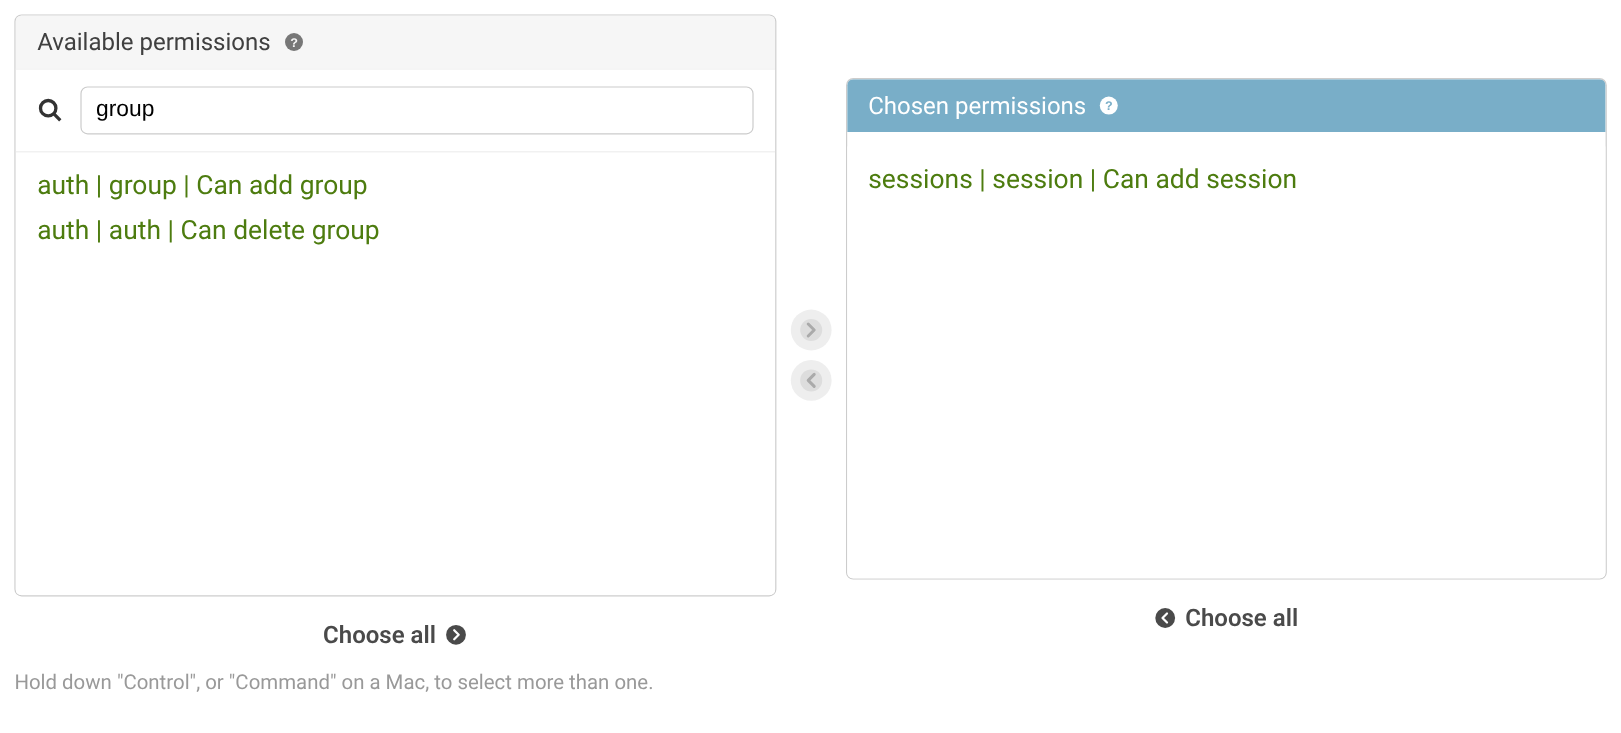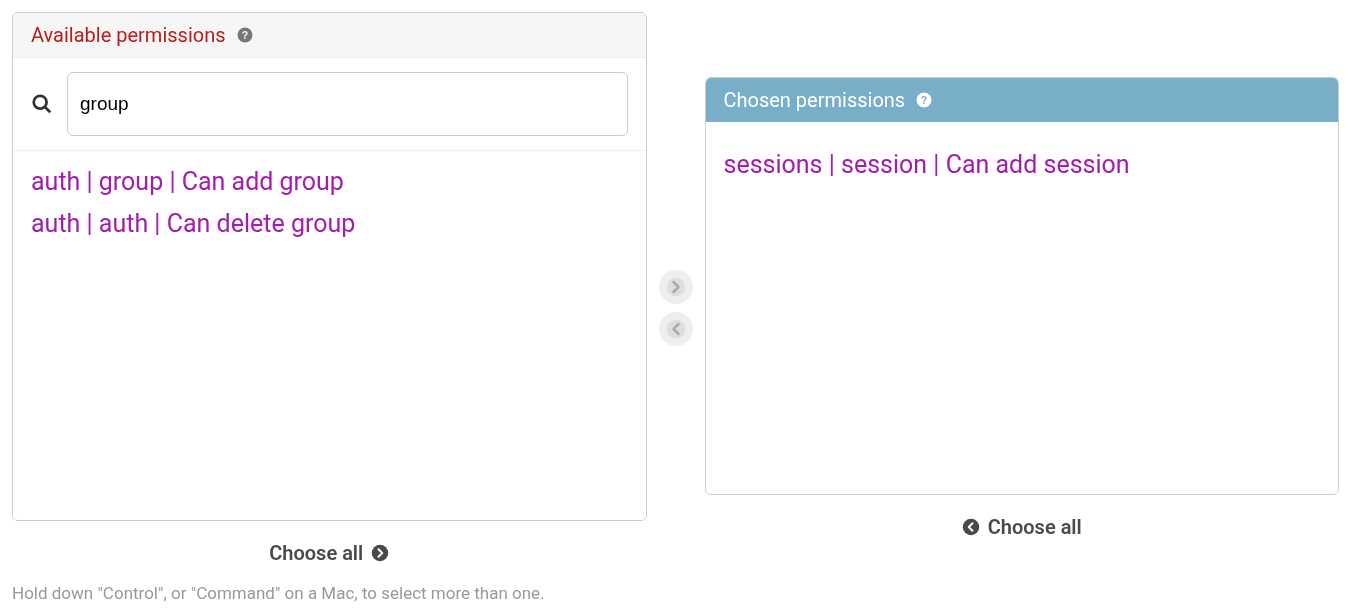--- a/index.html
+++ b/index.html
@@ -18,21 +18,21 @@
     }
     .panel {
       flex: 1;
       border: 1px solid #ccc;
       border-radius: 6px;
       overflow: hidden;
     }
     .panel-header {
       padding: 10px 18px;
       background: #f6f6f6;
-      color: #b91c1c;
+      color: #404040;
       font-size: 20px;
       font-weight: 400;
       display: flex;
       align-items: center;
       gap: 10px;
     }
     .panel-header.chosen {
       background: #79aec8;
       color: #fff;
     }
@@ -55,37 +55,37 @@
     .search-icon {
       color: #333;
       width: 22px;
       height: 22px;
       flex-shrink: 0;
     }
     .search-icon svg { width: 100%; height: 100%; }
     .filter-input {
       flex: 1;
       font-size: 19px;
-      padding: 20px 12px;
+      padding: 8px 12px;
       border: 1px solid #ccc;
       border-radius: 6px;
       outline: none;
     }
     .list-box {
       position: relative;
       border-top: 1px solid #eee;
       background: #fff;
       padding: 10px 14px;
       height: 370px;
       overflow-y: scroll;
     }
     .list-box.chosen { height: 360px; border-top: none; margin-top: 12px;}
     .list-item {
-      font-size: 25px;
-      color: #a21caf;
+      font-size: 22px;
+      color: #4d7c0f;
       padding: 2px 4px;
       line-height: 1.5;
       white-space: nowrap;
       cursor: default;
     }
     .transfer-buttons {
       display: flex;
       flex-direction: column;
       gap: 8px;
     }

